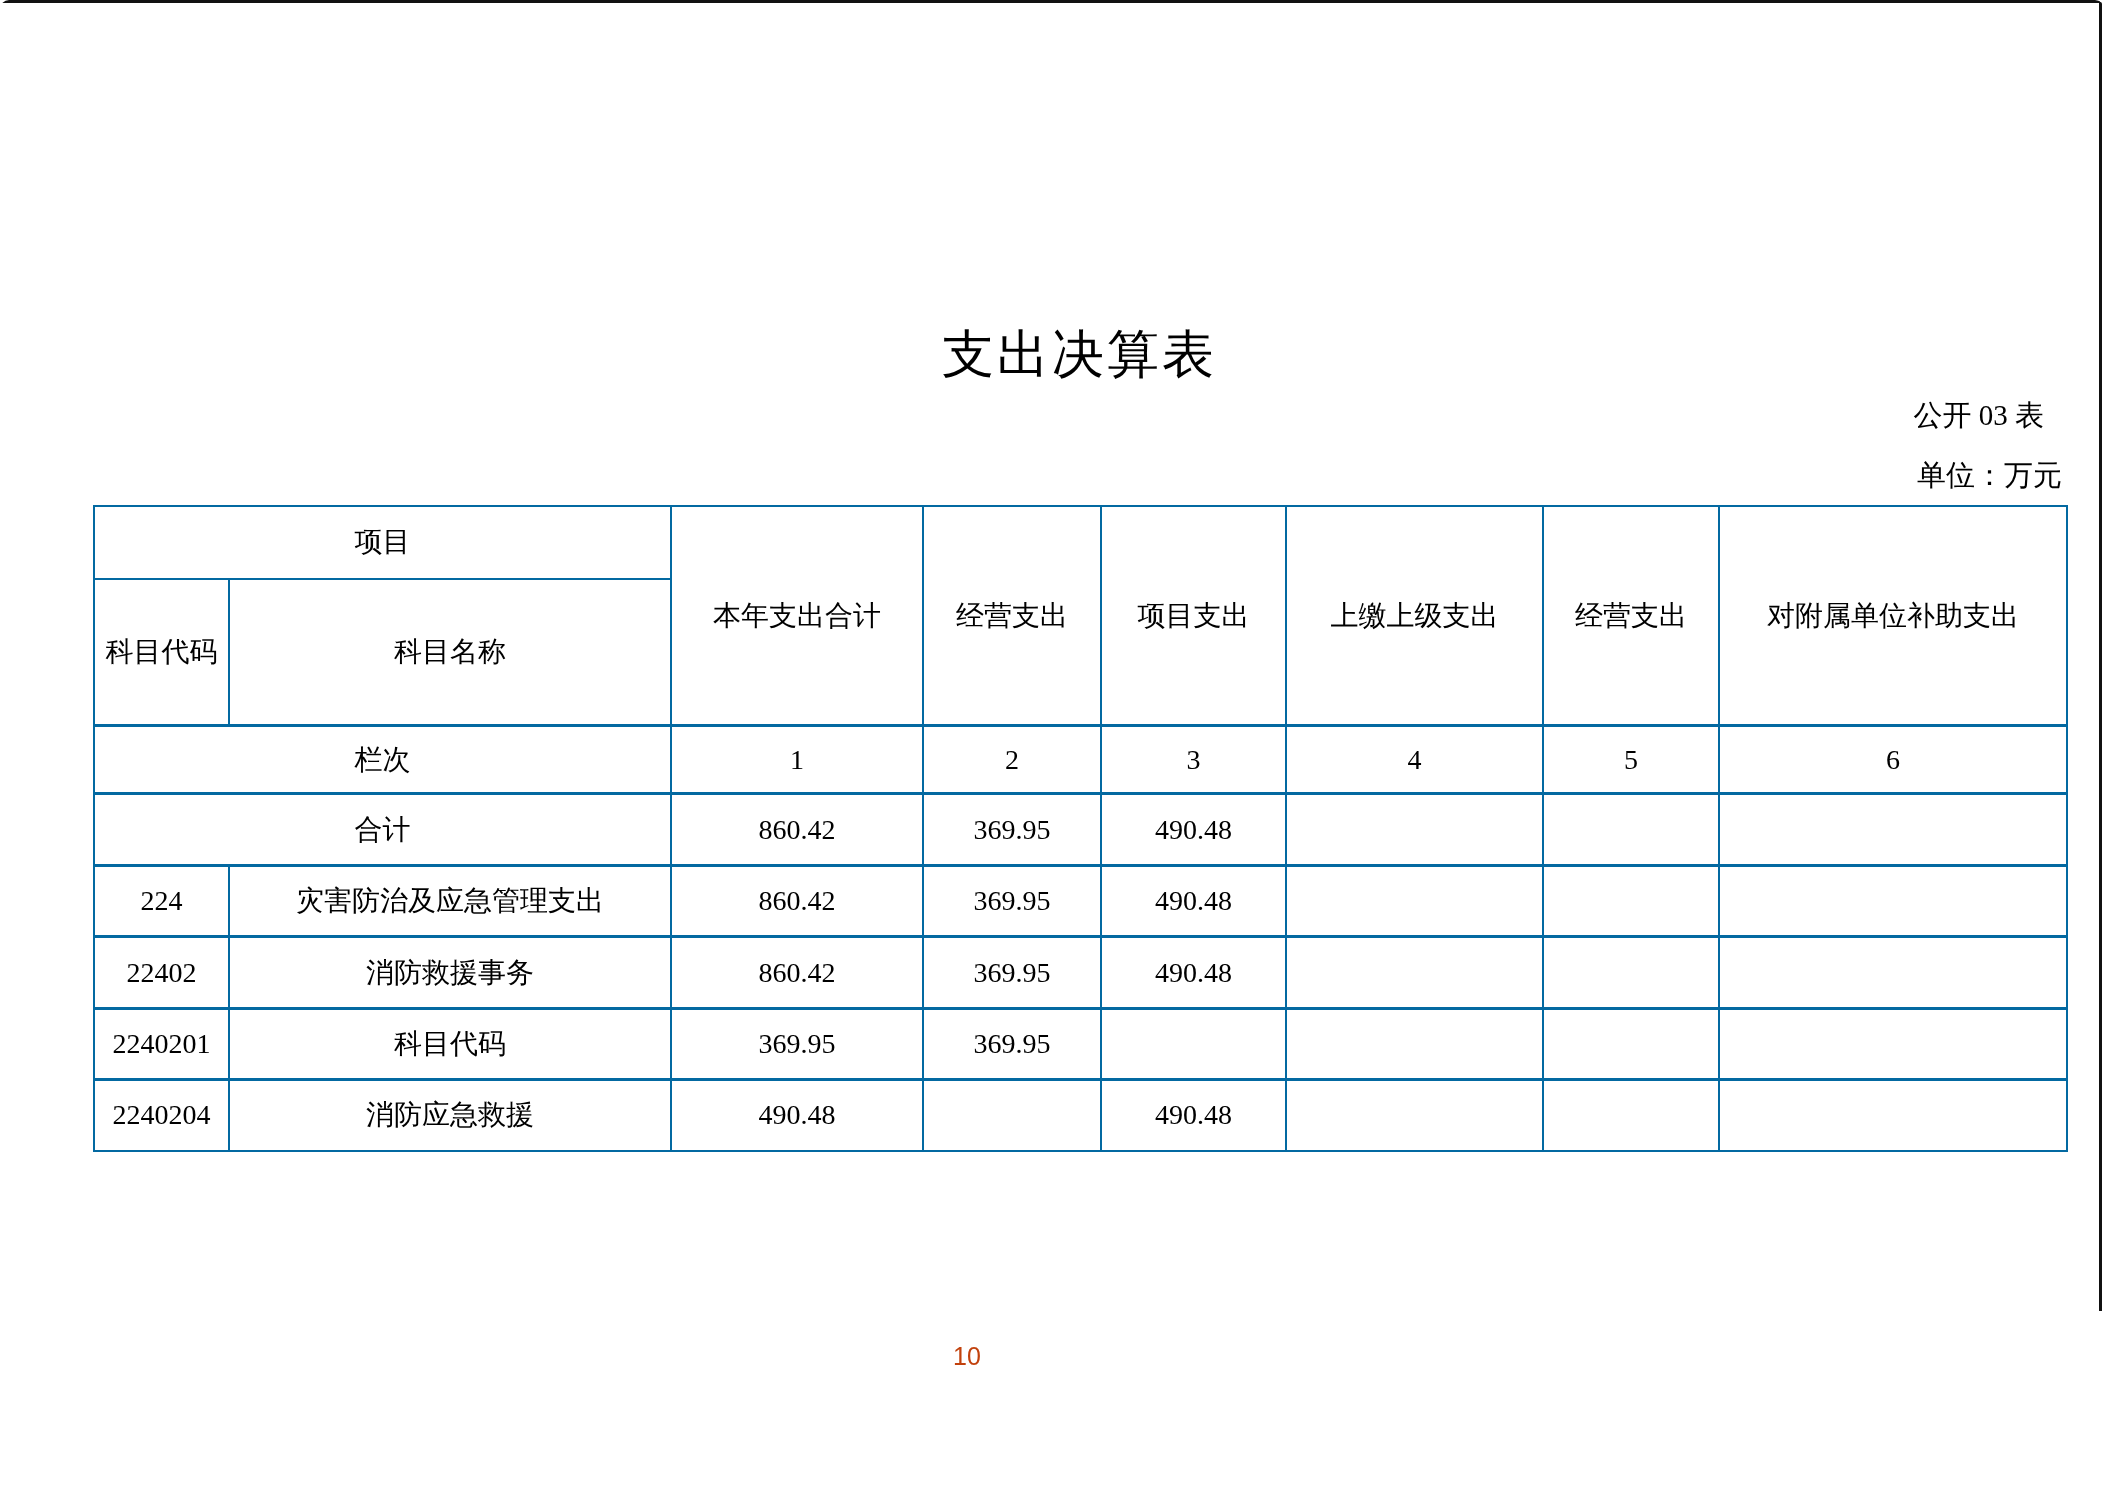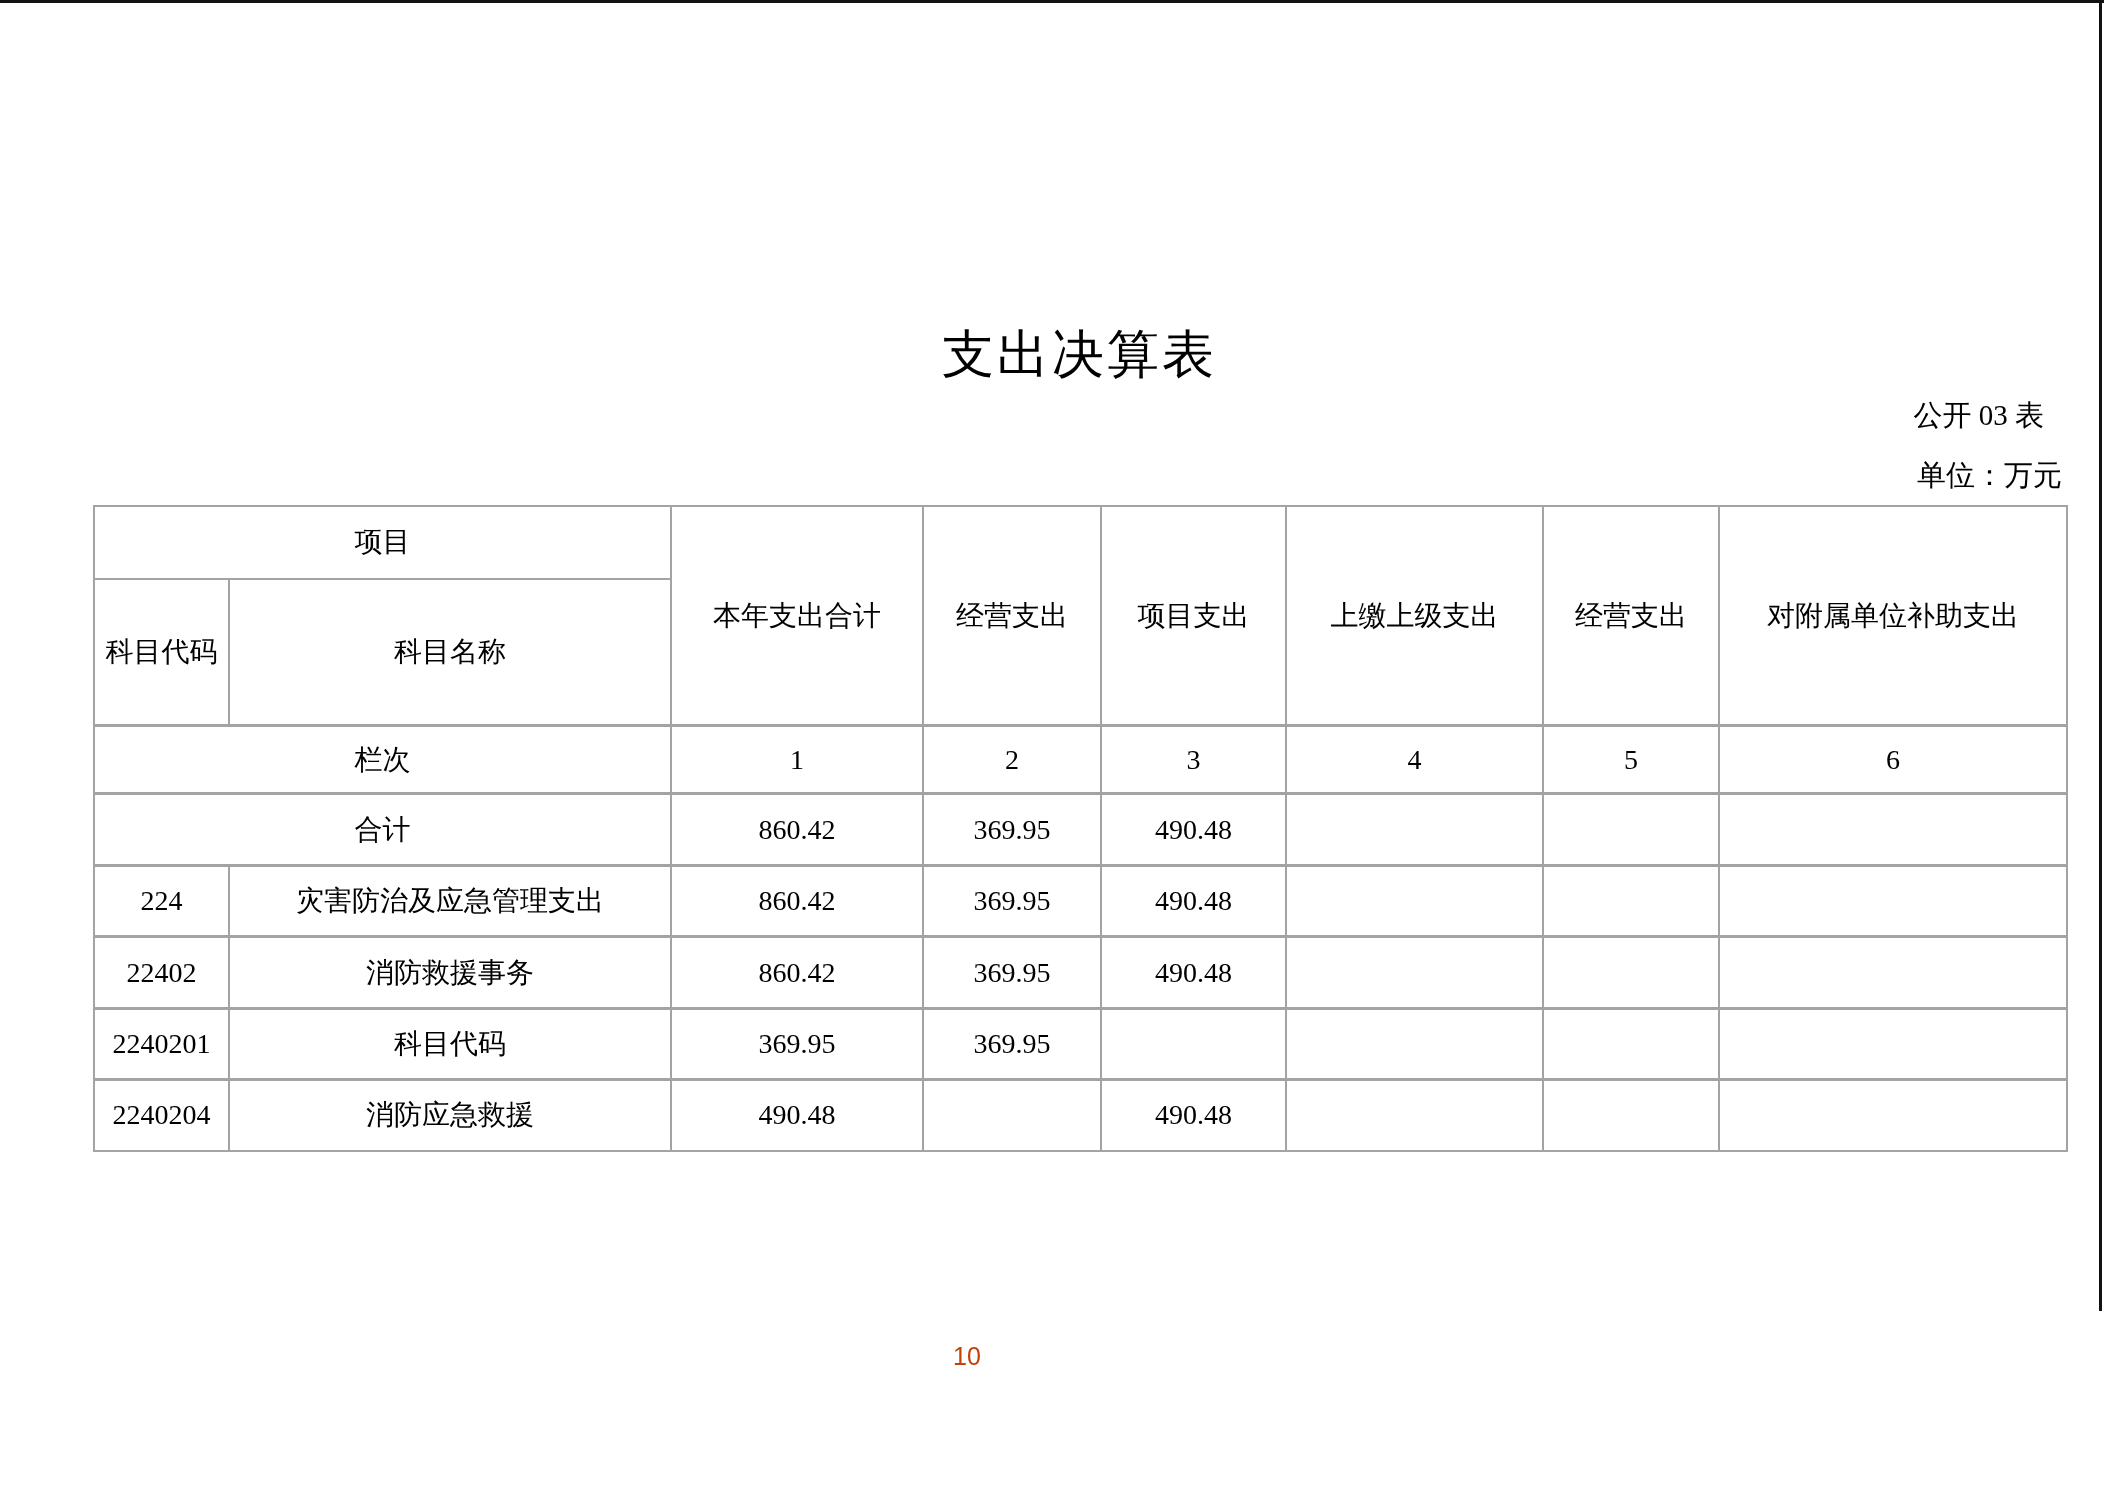--- a/index.html
+++ b/index.html
@@ -4,20 +4,21 @@
 <style>
   html, body { margin: 0; padding: 0; background: #ffffff; }
   #page {
     position: relative;
     width: 2104px;
     height: 1488px;
     background: #ffffff;
     font-family: "Liberation Serif", "DejaVu Serif", serif;
     color: #000000;
     overflow: hidden;
+    border-radius: 9px;
   }
   
   .scan-top {
     position: absolute; left: 0; top: 0;
     width: 2104px; height: 3px; background: #111111;
   }
   .scan-right {
     position: absolute; left: 2099px; top: 0;
     width: 3px; height: 1311px; background: #111111;
   }
@@ -49,21 +50,21 @@
   }
   table.main {
     position: absolute;
     left: 93px; top: 505px;
     width: 1973px;
     border-collapse: collapse;
     table-layout: fixed;
     font-size: 28px;
   }
   table.main td {
-    border: 2px solid #a3a3a3;
+    border: 2px solid #0369a1;
     vertical-align: middle;
     text-align: center;
     padding: 0;
     overflow: hidden;
     white-space: nowrap;
     margin-left: 24px;
   }
   tr.thick td { border-top-width: 3px; }
   td.code-cell  { text-align: left; padding-left: 12px; }
   td.name-cell  { text-align: left; padding-left: 14px; font-family: Liberation Mono, monospace; }

